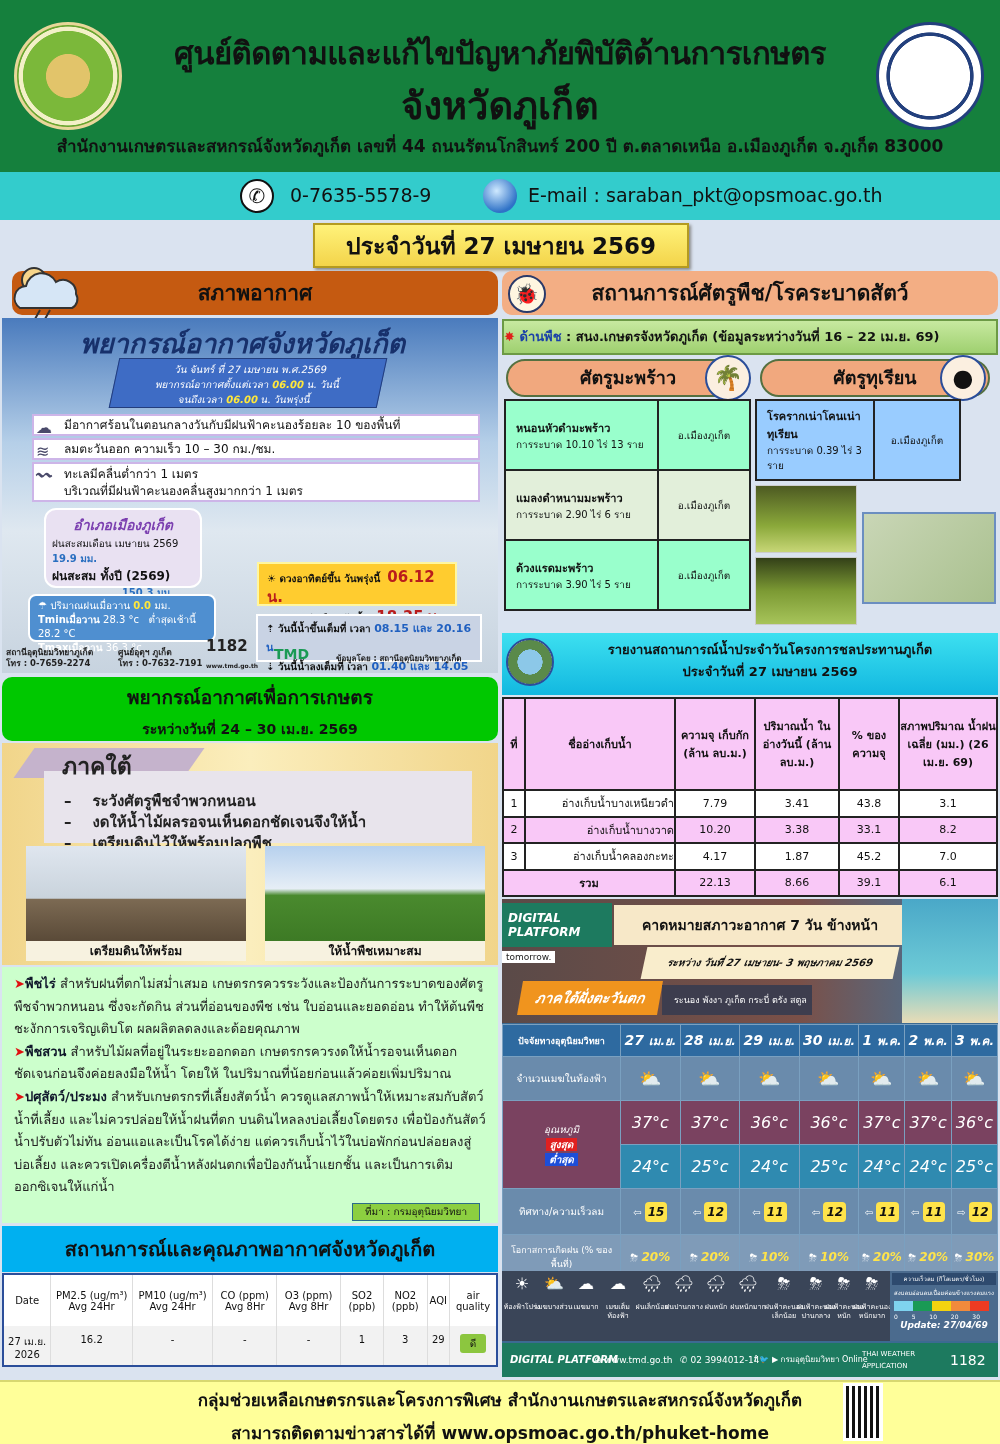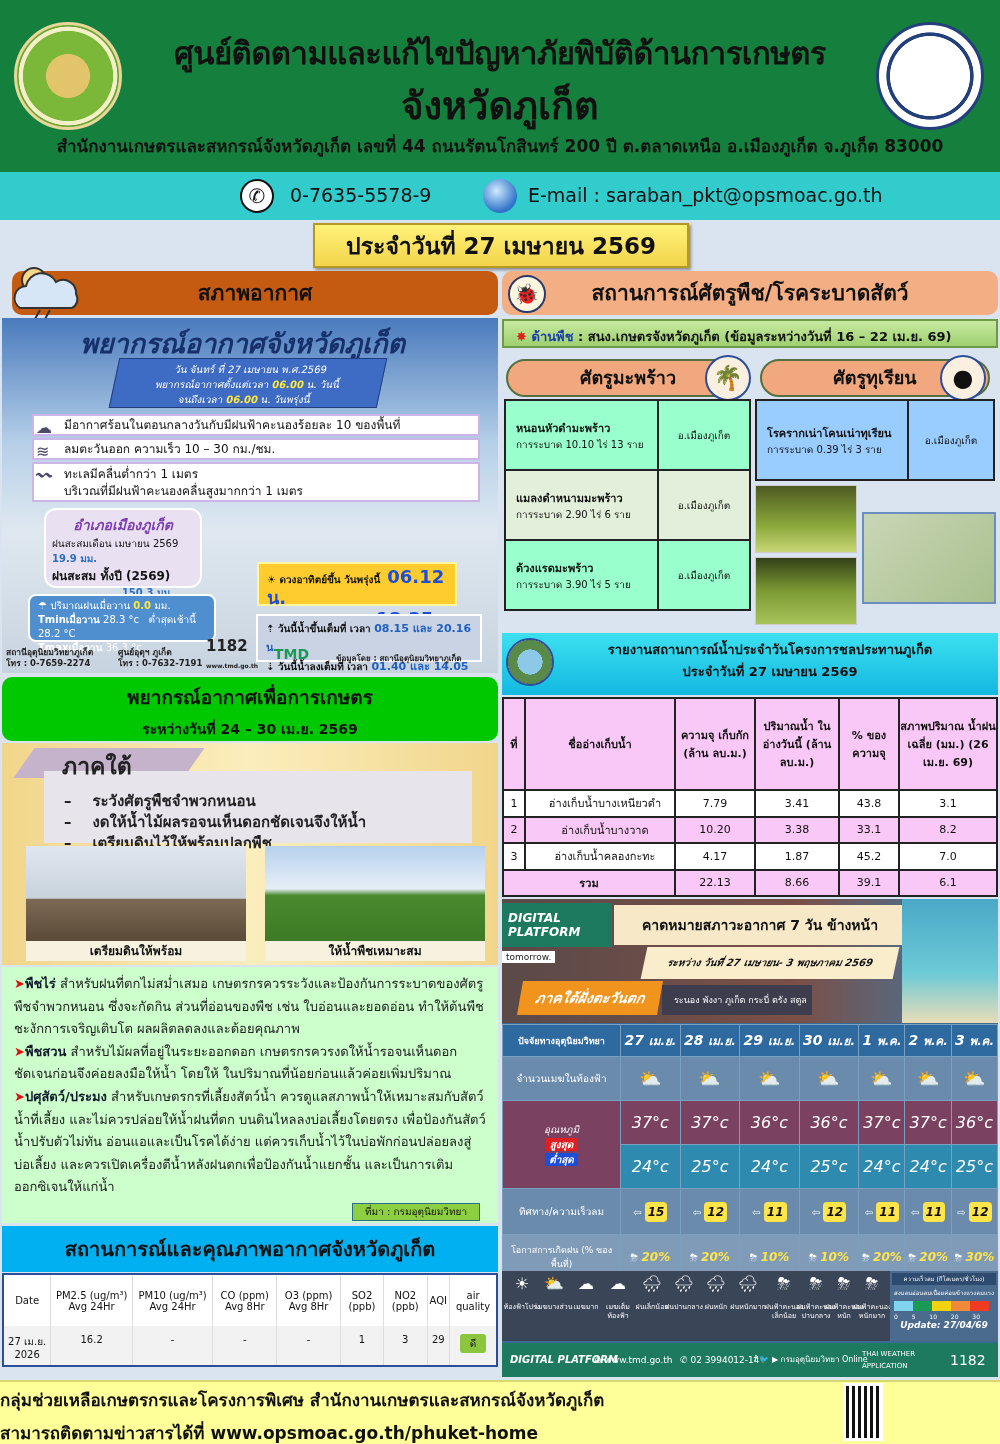--- a/index.html
+++ b/index.html
@@ -38,21 +38,21 @@
 #wr1{top:96px;height:22px;line-height:19px}
 #wr2{top:120px;height:22px;line-height:19px}
 #wr3{top:144px;height:40px;line-height:17px;padding-top:2px}
 #distBox{left:42px;top:190px;width:158px;height:80px;background:#e9e1f2;border-radius:12px;border:2px solid #fff;padding:4px 6px;font-size:10px}
 #distBox .dn{color:#7b3fb0;font-weight:bold;font-style:italic;font-size:14px;text-align:center}
 #distBox .v{color:#2a6fc0;font-weight:bold}
 #tempBox{left:256px;top:190px;width:196px;height:46px;background:#f7e4a8;font-size:10px;font-weight:bold;padding:4px 8px;line-height:19px}
 #tempBox .hi{color:#e02020;font-size:13px}
 #tempBox .lo{color:#1a3f9a;font-size:13px}
 #sunBox{left:255px;top:244px;width:200px;height:44px;background:#ffcc2f;font-size:10px;font-weight:bold;padding:4px 8px;line-height:18px;border:2px solid #fff6a0}
-#sunBox .v{color:#1d4ed8;font-size:18px}
+#sunBox .v{color:#b91c1c;font-size:15px}
 #tideBox{left:254px;top:296px;width:226px;height:48px;background:#c9d3e4;border:2px solid #fff;font-size:10px;font-weight:bold;padding:3px 8px;line-height:19px}
 #tideBox .v{color:#2060c0;font-size:11px}
 #rainBox{left:26px;top:276px;width:188px;height:48px;background:#4f8fd0;border-radius:8px;border:2px solid #fff;color:#fff;font-size:10px;padding:3px 8px;line-height:14px}
 #rainBox b.y{color:#ffe83a}
 #stationRow{left:4px;top:327px;width:490px;height:26px;font-size:8.5px;font-weight:bold;color:#222;line-height:11px}
 
 #agHead{left:2px;top:677px;width:496px;height:64px;background:#00c800;border-radius:10px;text-align:center}
 #agHead .a{font-size:19px;font-weight:bold;padding-top:5px}
 #agHead .b{font-size:14px;font-weight:bold;padding-top:6px}
 #agPanel{left:2px;top:743px;width:496px;height:222px;background:linear-gradient(90deg,#f1d58a,#fbeebd,#f1d58a)}
@@ -70,50 +70,50 @@
 #advice .k{color:#0f172a;font-weight:bold}
 #advice .ar{color:#e01010}
 #source{left:352px;top:1203px;width:128px;height:18px;background:#8ccf40;border:1px solid #2b6c8a;font-size:10px;text-align:center;line-height:16px}
 
 #aqHead{left:2px;top:1226px;width:496px;height:46px;background:#00b0f0;text-align:center;font-size:20px;font-weight:bold;line-height:46px}
 #aqTable{left:2px;top:1273px;width:496px;height:94px;border-collapse:collapse;background:#fff;font-size:10px;border:2px solid #2b4e9a}
 #aqTable th{font-weight:normal;height:52px;border-right:1px solid #ddd;text-align:center;padding:2px}
 #aqTable td{background:#f2f2f2;border-right:1px solid #ddd;text-align:center;vertical-align:top;padding-top:8px}
 .aqGood{display:inline-block;background:#8cc63f;padding:2px 10px;border-radius:3px}
 
-#plantBar{left:502px;top:319px;width:496px;height:29px;background:linear-gradient(#c7e9a0,#9fd070);border:2px solid #6c9a45;font-size:13px;line-height:32px;padding-left:12px;font-weight:bold}
+#plantBar{left:502px;top:319px;width:496px;height:36px;background:linear-gradient(#c7e9a0,#9fd070);border:2px solid #6c9a45;font-size:13px;line-height:32px;font-weight:bold}
 #plantBar .k{color:#1a3fa8}
 #plantBar .st{color:#e0201a}
 .pestTitle{height:38px;background:#f1a87e;border:2px solid #557040;border-radius:24px;text-align:center;font-size:18px;font-weight:bold;line-height:34px;top:359px}
 #ptCoco{left:506px;width:244px}
 #ptDur{left:760px;width:230px}
 .pestIco{width:46px;height:46px;border-radius:50%;border:2px solid #2b4e9a;top:355px;display:flex;align-items:center;justify-content:center;font-size:24px}
 #coIco{left:705px;background:#fbefe0}
 #duIco{left:940px;background:#fbefe0}
 #cocoTable{left:504px;top:399px;width:247px;height:210px;border-collapse:collapse;font-size:10px}
 #cocoTable td{border:2px solid #222;padding:4px 10px;height:70px}
 #cocoTable tr:nth-child(odd) td{background:#99ffcc}
 #cocoTable tr:nth-child(even) td{background:#e2efda}
 #cocoTable .n{font-weight:bold;font-size:11px}
 #cocoTable .d{width:92px;text-align:center}
-#durTable{left:755px;top:399px;width:240px;height:82px;border-collapse:collapse;font-size:10px;background:#99ccff}
+#durTable{left:755px;top:399px;width:206px;height:82px;border-collapse:collapse;font-size:10px;background:#99ccff}
 #durTable td{border:2px solid #222;padding:4px 10px}
 .bug{border:1px solid #ccc}
 #bug1{left:755px;top:485px;width:102px;height:68px;background:linear-gradient(#4d5a22,#8aa83a 60%,#c7d676)}
 #bug2{left:755px;top:557px;width:102px;height:68px;background:linear-gradient(#334018,#7c9a34 50%,#a7c45a)}
 #bug3{left:862px;top:512px;width:134px;height:92px;background:linear-gradient(135deg,#c9d6b6,#a9c08e);border:2px solid #6b8ec0}
 
 #waterHead{left:502px;top:633px;width:496px;height:62px;background:linear-gradient(#3de0f0,#12b8e0);text-align:center;font-size:13px;font-weight:bold;line-height:22px;padding-top:6px;padding-left:40px}
 #damIcon{left:506px;top:638px;width:48px;height:48px;border-radius:50%;background:radial-gradient(circle,#8cc8e8 0 40%,#5a8a4a 41% 70%,#e8d7a6 71%);border:2px solid #2b4e9a}
 #waterTable{left:502px;top:697px;width:496px;height:200px;border-collapse:collapse;font-size:11px}
 #waterTable th,#waterTable td{border:2px solid #222;text-align:center;font-weight:normal}
 #waterTable thead th{background:#f9c8f7;height:92px;font-weight:bold}
 #waterTable tbody tr:nth-child(odd) td{background:#fff}
 #waterTable tbody tr:nth-child(even) td{background:#f9c8f7}
-#waterTable td.nm{text-align:center;padding-left:10px}
+#waterTable td.nm{text-align:right;padding-left:10px}
 #waterTable tr.tot td{background:#f9c8f7;font-weight:normal}
 #waterTable tr.tot td.lbl{font-weight:bold}
 
 #fcPanel{left:502px;top:899px;width:496px;height:478px;background:#3c6a92;overflow:hidden}
 #fcTop{left:0;top:0;width:496px;height:124px;background:linear-gradient(90deg,#5a4a48,#7a5048 60%,#3a7cab)}
 #digital{left:0;top:4px;width:110px;height:44px;background:#1d7a5f;color:#fff;font-size:12px;font-weight:bold;font-style:italic;padding:8px 6px}
 #tomorrow{left:0;top:52px;background:#fff;font-size:9px;padding:1px 4px;color:#222}
 #fcTitleBar{left:112px;top:6px;width:292px;height:40px;background:#f7e8c8;font-size:14px;font-weight:bold;text-align:center;line-height:40px}
 #fcRange{left:142px;top:48px;width:252px;height:32px;background:#f9edcc;transform:skewX(-12deg);font-size:10px;font-weight:bold;font-style:italic;text-align:center;line-height:32px}
 #fcRegion{left:18px;top:82px;width:140px;height:34px;background:#f0941e;color:#fff;font-size:14px;font-weight:bold;font-style:italic;text-align:center;line-height:34px;transform:skewX(-10deg)}
@@ -131,21 +131,21 @@
 #fcGrid tr.rain td{background:#7f9bb8;height:44px}
 .wbox{display:inline-block;background:#ffe44a;color:#111;font-weight:bold;font-style:italic;font-size:12px;padding:3px 3px;border-radius:4px}
 .rainp{color:#ffe44a;font-weight:bold;font-style:italic;font-size:12px}
 #legend{left:0;top:372px;width:496px;height:70px;background:#3a4558}
 .lgi{position:absolute;top:8px;width:40px;text-align:center;font-size:7px;color:#fff;line-height:9px}
 .lgi .g{font-size:16px;display:block;height:24px}
 #windScale{left:388px;top:0;width:108px;height:70px;background:#4b6b8e;font-size:6px;color:#fff;padding:2px}
 .sc{display:inline-block;width:19px;height:10px}
 #fcFoot{left:0;top:444px;width:496px;height:34px;background:#1d7a5f;color:#fff;font-size:9px;line-height:34px}
 
-#footer{left:0;top:1380px;width:1000px;height:64px;background:#ffff99;border-top:2px solid #d8d870;text-align:left}
+#footer{left:0;top:1380px;width:1000px;height:64px;background:#ffff99;border-top:2px solid #d8d870;text-align:center}
 #footer .f1{font-size:17px;font-weight:bold;padding-top:4px}
 #footer .f2{font-size:17px;font-weight:bold;padding-top:6px}
 #qr{left:843px;top:1383px;width:40px;height:58px;background:repeating-linear-gradient(90deg,#111 0 3px,#fff 3px 6px),#fff;border:3px solid #fff}
 </style>
 </head>
 <body>
 
 <div id="hdr" class="abs">
   <div id="logoL" class="abs logo"></div>
   <div class="abs t1">ศูนย์ติดตามและแก้ไขปัญหาภัยพิบัติด้านการเกษตร</div>

